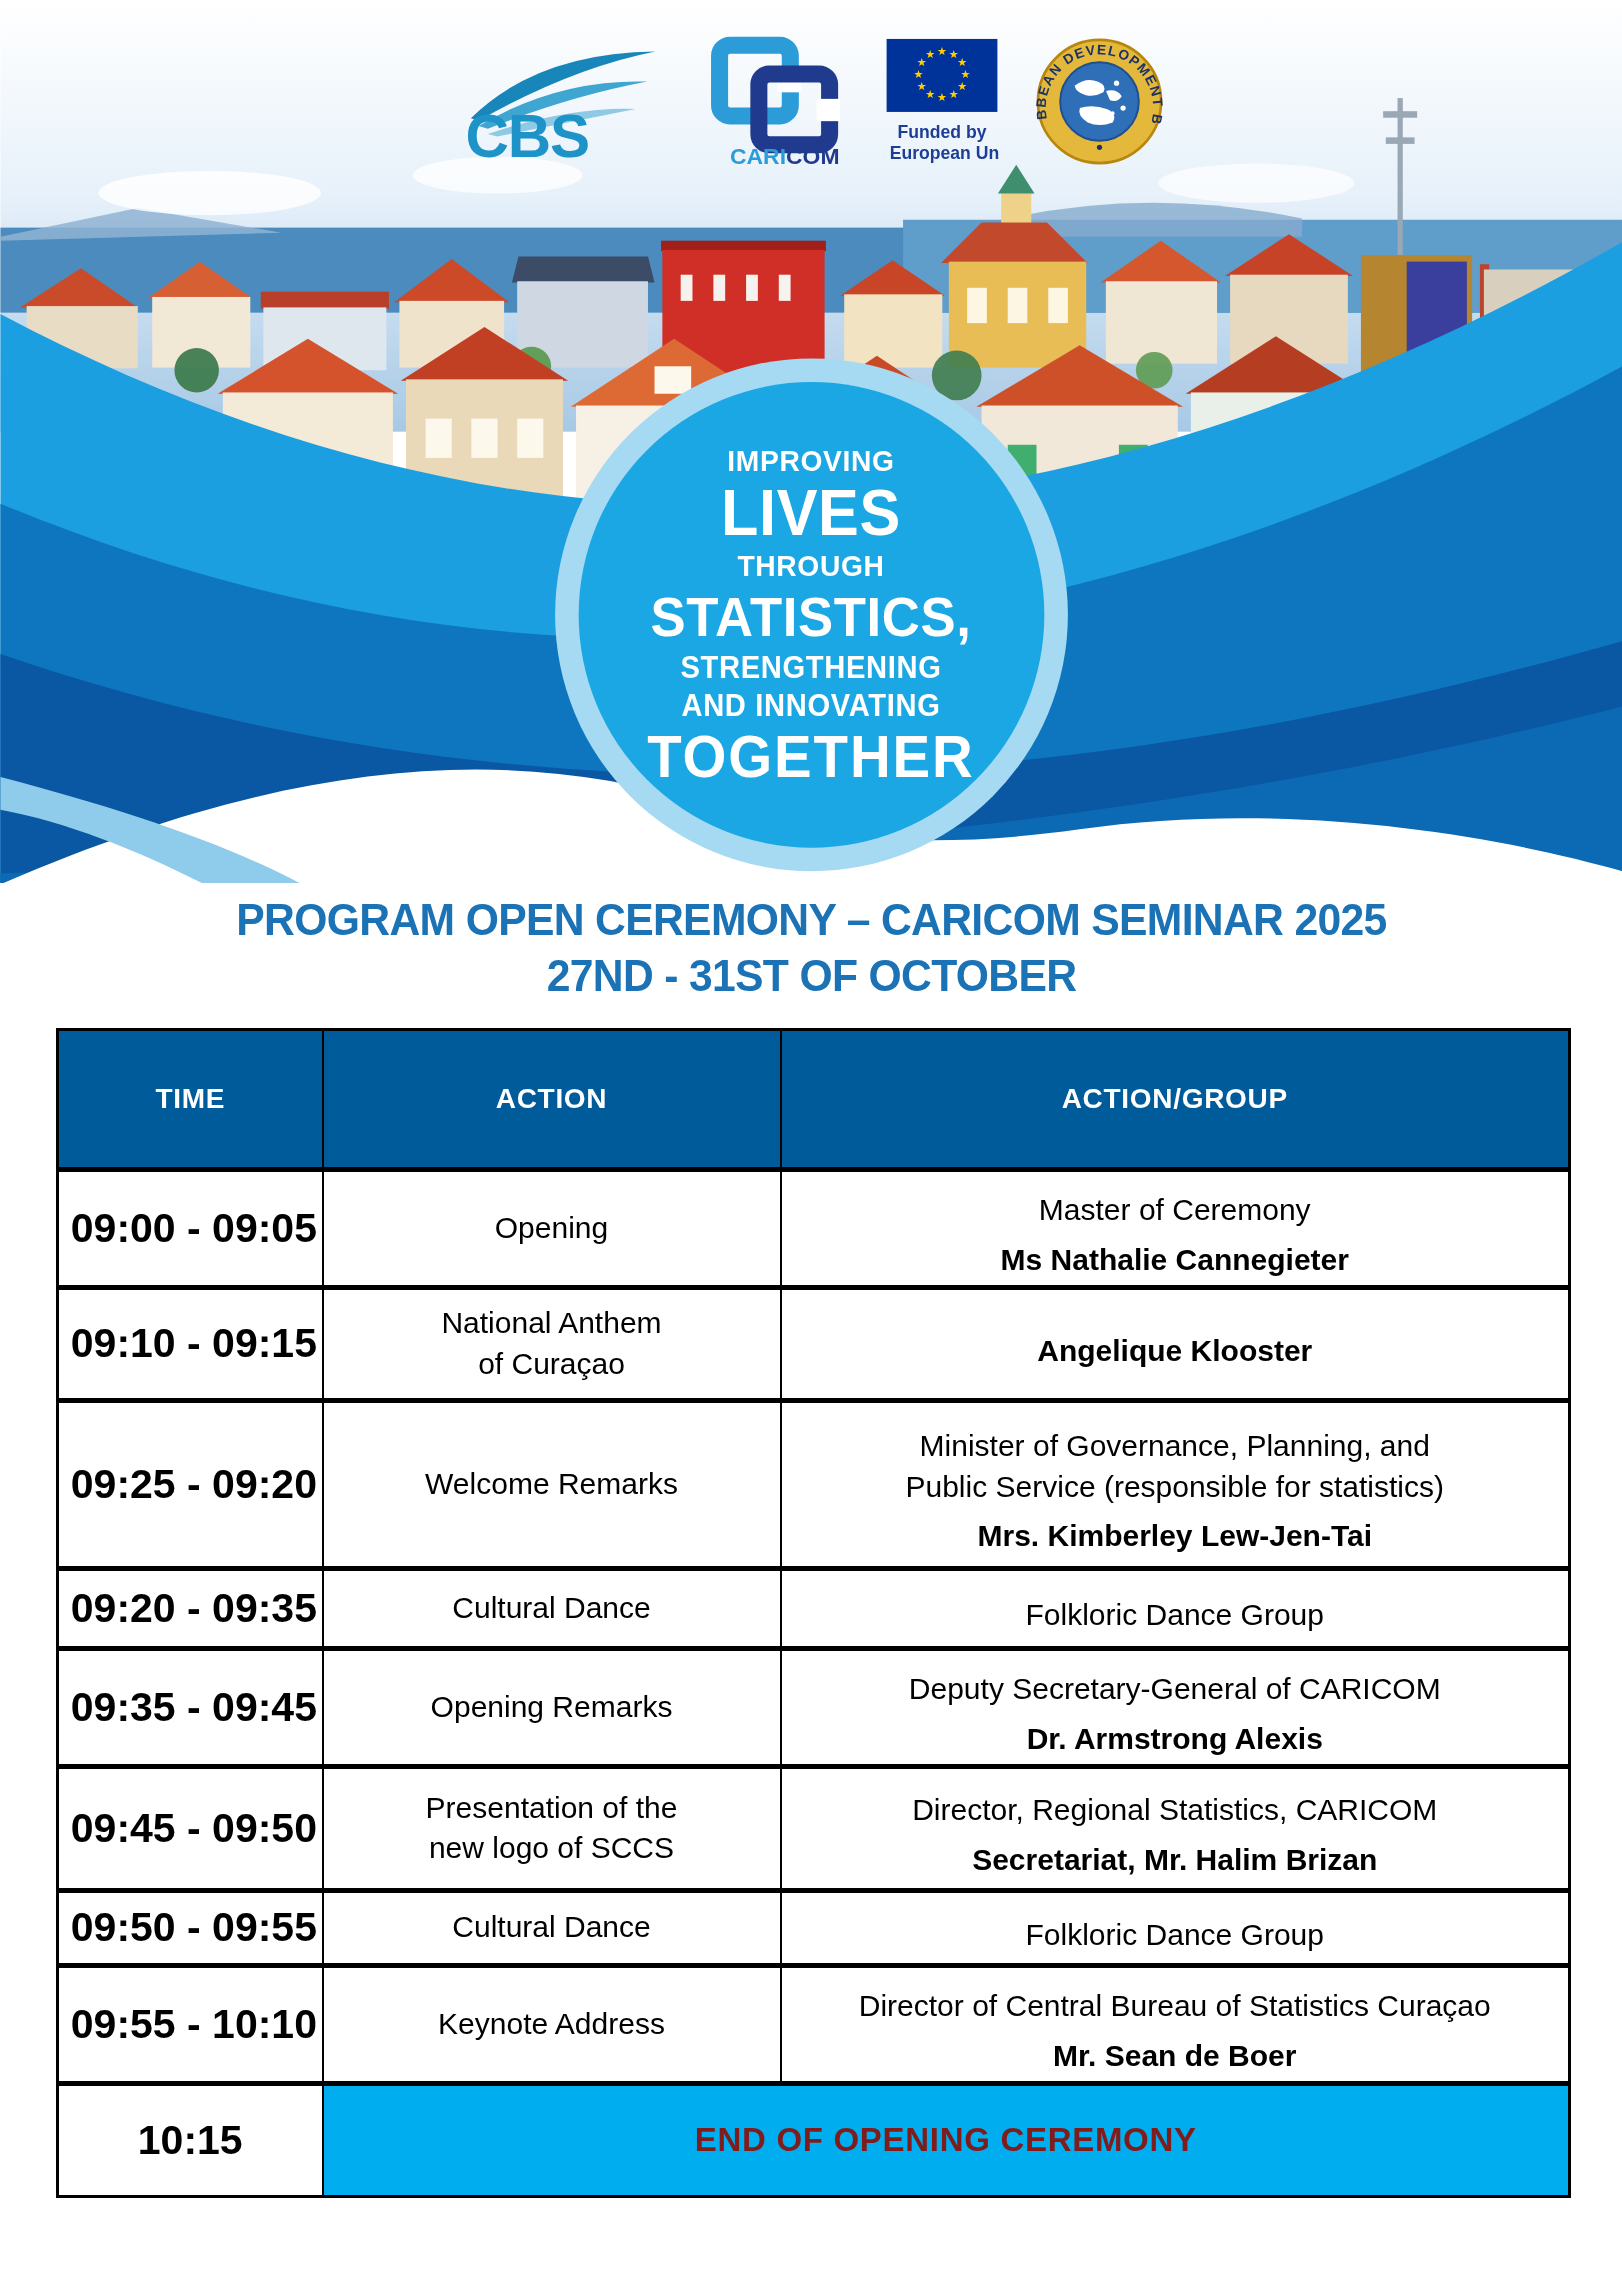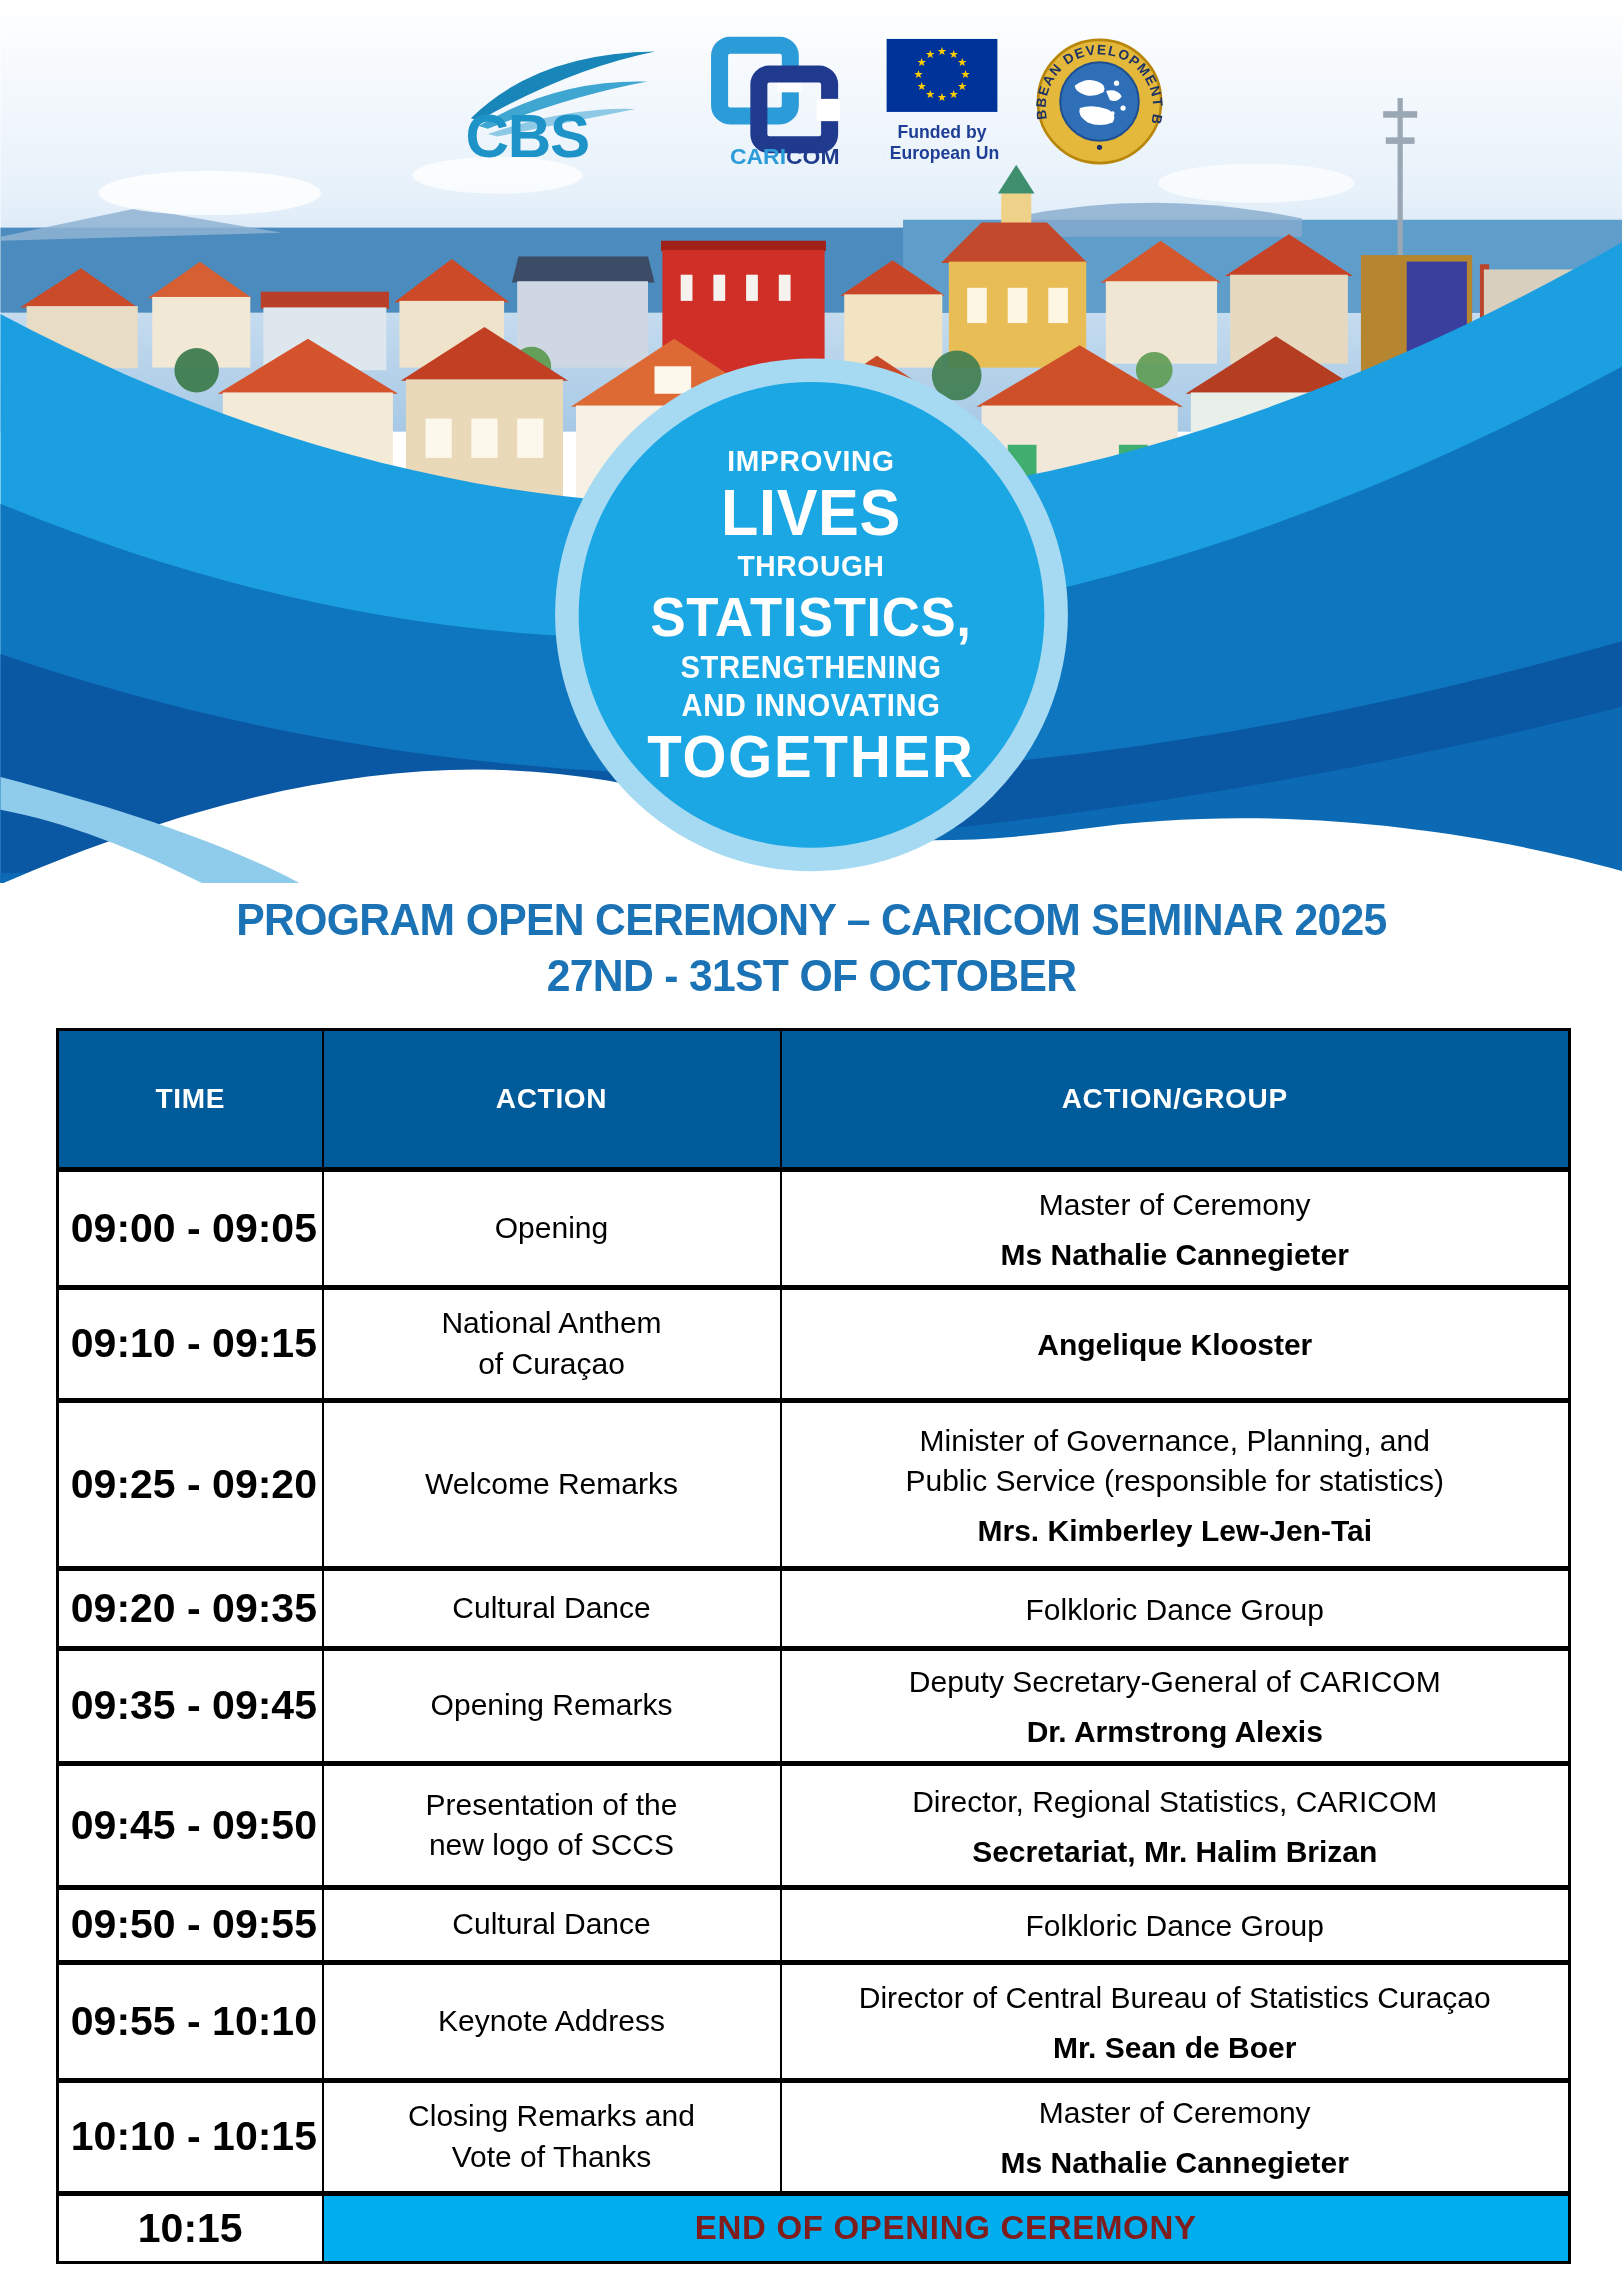--- a/index.html
+++ b/index.html
@@ -34,21 +34,21 @@
   .schedule th,.schedule td{border:2.6px solid #000;padding:3.9px 11.8px;text-align:center;vertical-align:middle;}
   .schedule thead th{background:#005b9a;color:#ffffff;font-size:28px;font-weight:bold;letter-spacing:0.7px;height:128px;border-bottom:5.9px solid #000;}
   .schedule tbody td{border-top:5.9px solid #000;font-size:30px;color:#000;}
   .schedule col.col-time{width:265px;}
   .schedule col.col-action{width:458px;}
   .schedule col.col-person{width:789px;}
   .schedule .c-time{font-weight:bold;font-size:41px;white-space:nowrap;}
   .schedule .c-action div{line-height:1.35;}
   .schedule .c-person div{line-height:1.35;}
   .schedule .c-person .bold-name{font-weight:bold;margin-top:9.2px;}
-  .schedule .c-person div:first-child{margin-top:4px;}
+  .schedule .c-person div:first-child{margin-top:15px;}
   .schedule tbody tr:nth-child(1){height:118px;}
   .schedule tbody tr:nth-child(2){height:113px;}
   .schedule tbody tr:nth-child(3){height:168px;}
   .schedule tbody tr:nth-child(4){height:80px;}
   .schedule tbody tr:nth-child(5){height:115px;}
   .schedule tbody tr:nth-child(6){height:124px;}
   .schedule tbody tr:nth-child(7){height:75px;}
   .schedule tbody tr:nth-child(8){height:118px;}
   .schedule tbody tr:nth-child(9){height:113px;}
   .schedule tbody tr:nth-child(10){height:69px;}
@@ -332,31 +332,20 @@
           <td class="c-time">09:55 - 10:10</td>
           <td class="c-action">
             <div>Keynote Address</div>
           </td>
           <td class="c-person">
             <div>Director of Central Bureau of Statistics Curaçao</div>
             <div class="bold-name">Mr. Sean de Boer</div>
           </td>
         </tr>
         <tr>
-          <td class="c-time">10:10 - 10:15</td>
-          <td class="c-action">
-            <div>Closing Remarks and</div>
-            <div>Vote of Thanks</div>
-          </td>
-          <td class="c-person">
-            <div>Master of Ceremony</div>
-            <div class="bold-name">Ms Nathalie Cannegieter</div>
-          </td>
-        </tr>
-        <tr>
           <td class="c-time">10:15</td>
           <td colspan="2" class="end-cell">END OF OPENING CEREMONY</td>
         </tr>
       </tbody>
   </table>
 
 </div>
 
 
 </body></html>

